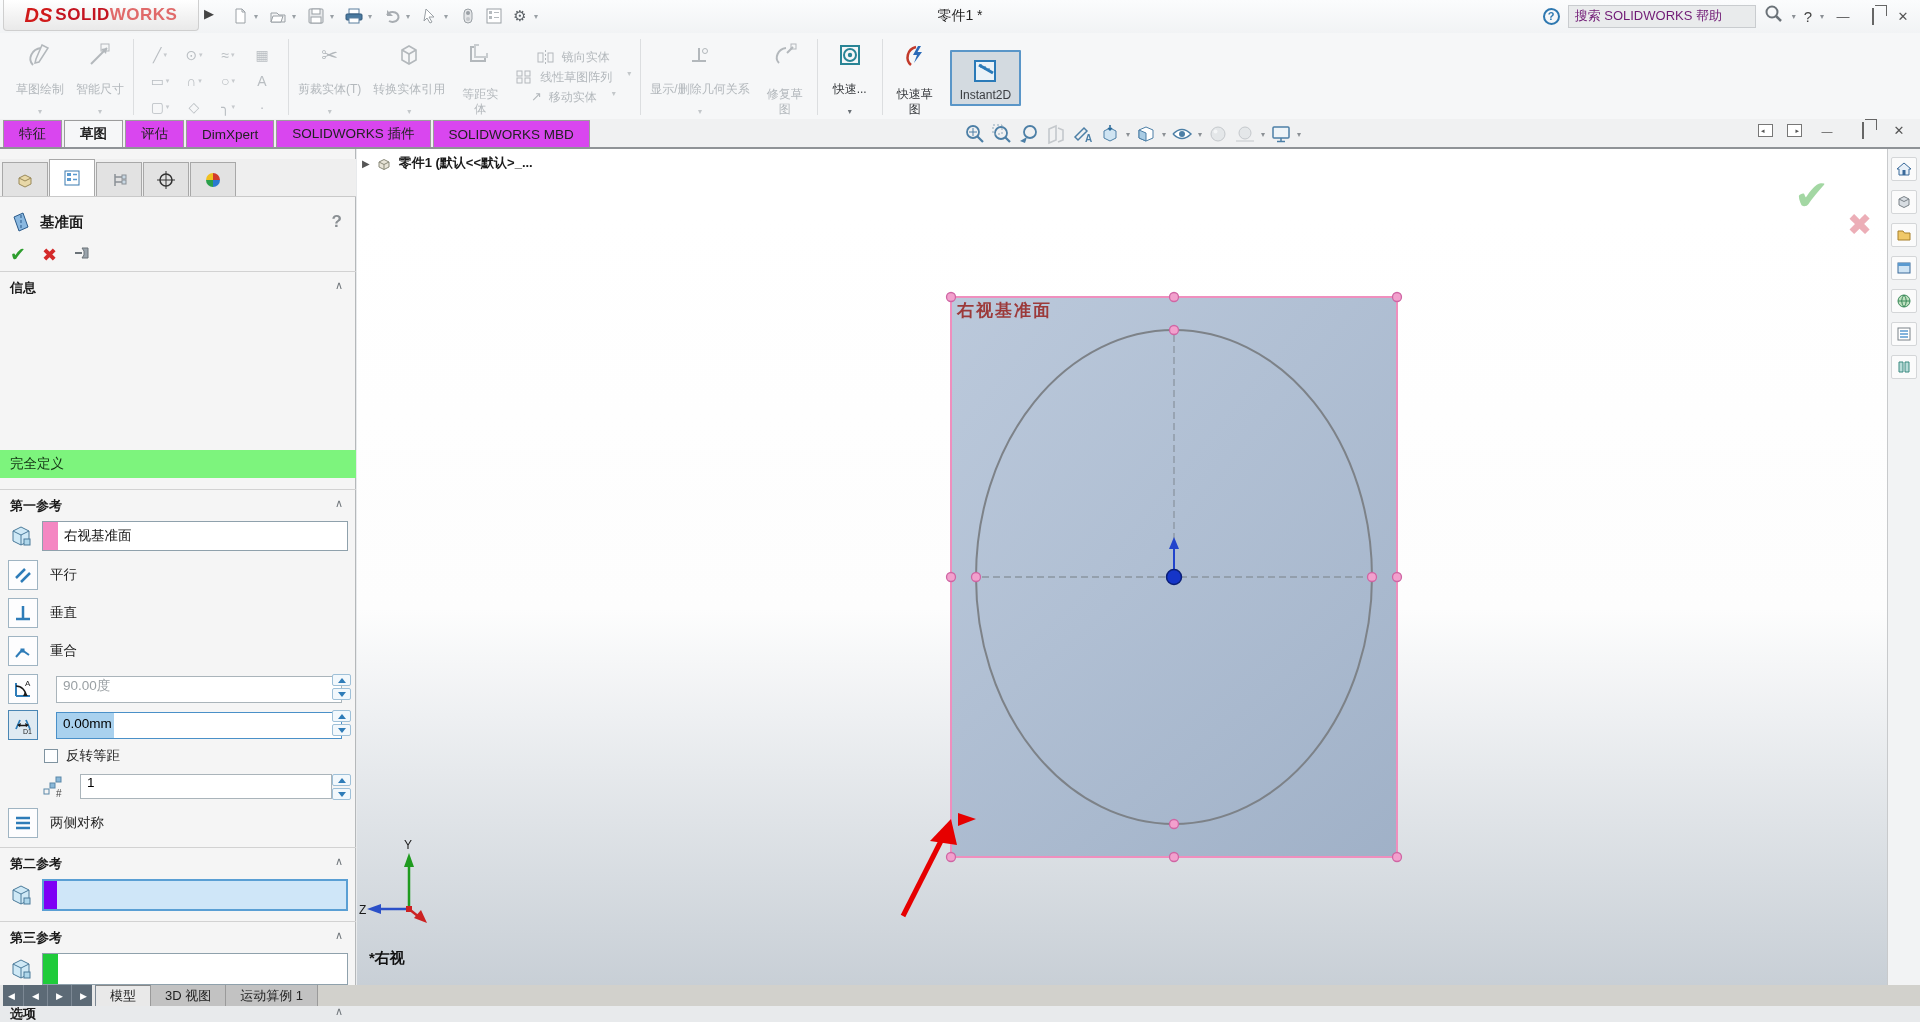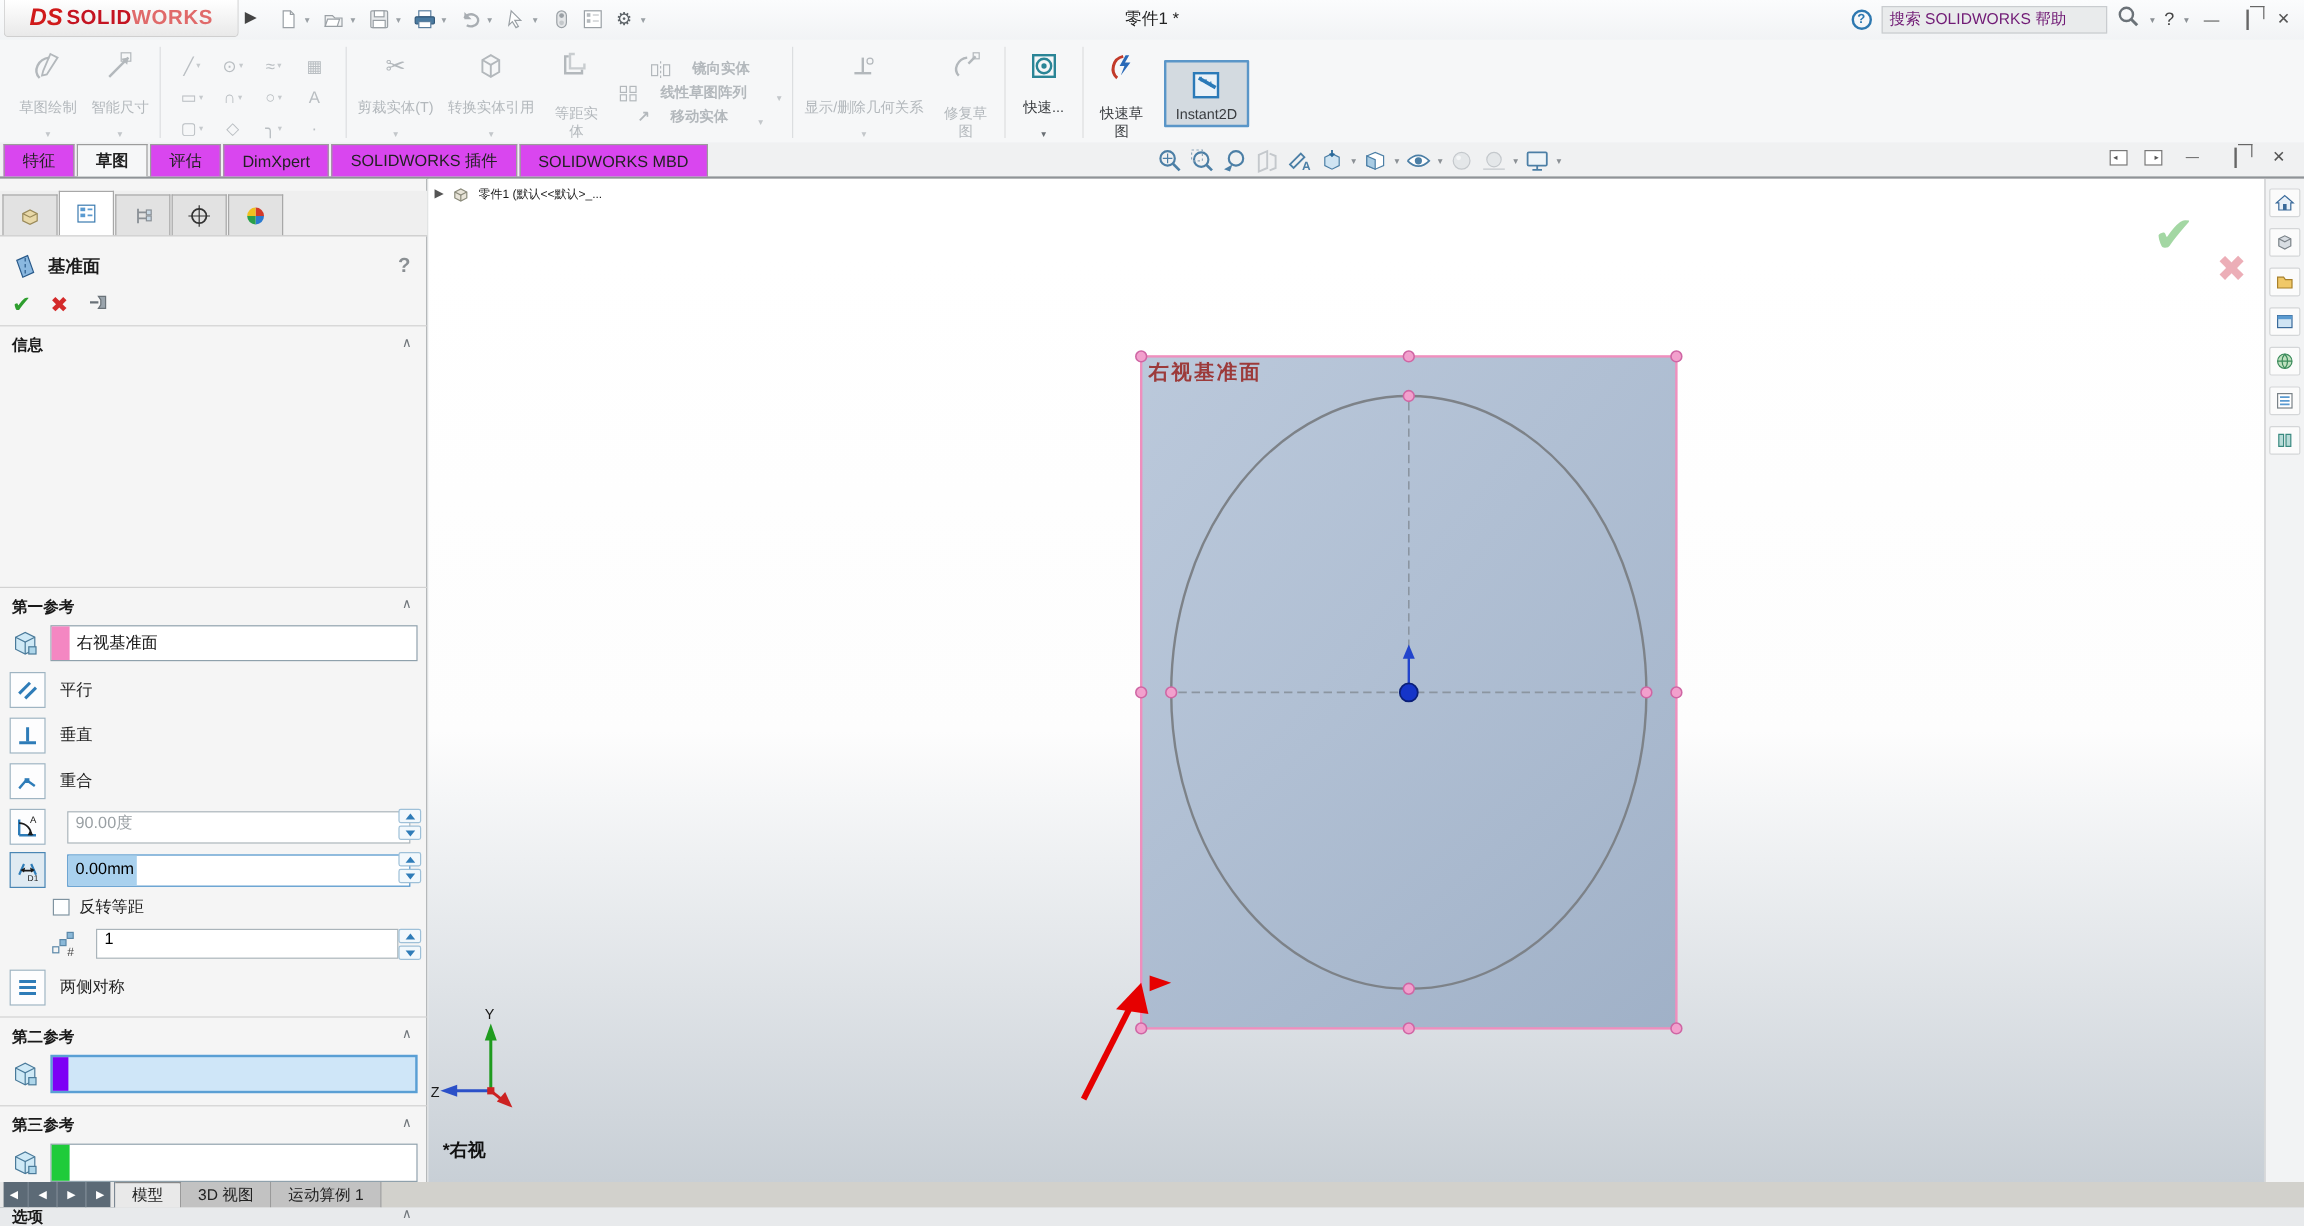--- a/index.html
+++ b/index.html
@@ -34,21 +34,21 @@
   .ricon { height:34px; display:flex; align-items:center; justify-content:center; }
   .rlabel { font-size:12px; color:#b3b8bc; text-align:center; line-height:15px; white-space:nowrap; }
   .rlabel.en { color:#3a3d40; }
   .rcaret { font-size:8px; color:#c3c7ca; height:10px; }
   .rcaret.en { color:#6a7075; }
   .rdiv { width:1px; background:#dcdee0; margin:4px 3px; }
   .minigrid { display:grid; grid-template-columns:repeat(4,34px); grid-auto-rows:26px; align-items:center; padding-top:4px; }
   .mg { display:flex; align-items:center; justify-content:center; gap:2px; color:#b9bec2; font-size:14px; }
   .mg .c { font-size:7px; color:#c6cacd; }
   .rcol { display:flex; flex-direction:column; justify-content:center; gap:3px; padding-top:2px; }
-  .rrow { display:flex; align-items:flex-end; gap:17px; font-size:12px; color:#b3b8bc; white-space:nowrap;font-weight:bold; }
+  .rrow { display:flex; align-items:flex-start; gap:7px; font-size:12px; color:#b3b8bc; white-space:nowrap; }
   .rrow .c { font-size:8px; color:#c3c7ca; margin-left:8px; }
   .instant { border:2px solid #5a96c8; background:#d3dae0; padding:2px 8px 1px 8px; border-radius:1px; }
 
   
   .tabrow { position:absolute; left:0; top:119px; width:1920px; height:30px; background:#f0f1f2; border-bottom:2px solid #8f9397; }
   .ctabs { position:absolute; left:3px; top:0; height:28px; display:flex; align-items:flex-end; }
   .ctab { height:27px; display:flex; align-items:center; padding:0 15px; font-size:13.5px; color:#222; background:#d946ef; border:1px solid #9c9c9c; border-bottom:none; margin-right:2px; cursor:pointer; }
   .ctab.active { background:#f6f7f8; font-weight:bold; }
   .headsup { position:absolute; left:963px; top:2px; height:26px; display:flex; align-items:center; gap:3px; }
   .hicon { width:24px; height:24px; display:flex; align-items:center; justify-content:center; }
@@ -88,21 +88,21 @@
   .tri-u { width:0; height:0; border-left:4px solid transparent; border-right:4px solid transparent; border-bottom:5px solid #2f7cb8; }
   .tri-d { width:0; height:0; border-left:4px solid transparent; border-right:4px solid transparent; border-top:5px solid #2f7cb8; }
   .chkrow { position:absolute; display:flex; align-items:center; gap:8px; }
   .chk { width:14px; height:14px; border:1px solid #7f93a0; background:#fdfeff; }
   .chklbl { font-size:13.5px; color:#222; }
 
   
   .viewport { position:absolute; left:357px; top:149px; width:1530px; height:836px; background:linear-gradient(#ffffff 8%,#fdfdfd 55%,#c8cfd6 100%); overflow:hidden; }
   .treerow { position:absolute; left:5px; top:5px; display:flex; align-items:center; gap:6px; }
   .treearrow { font-size:10px; color:#555; }
-  .treelbl { font-size:10px; color:#1a1a1a; }
+  .treelbl { font-size:13px; color:#1a1a1a;font-weight:bold; }
   .planelabel { position:absolute; left:600px; top:150px; font-size:17px; font-weight:bold; color:#9c3a3a; letter-spacing:2px; }
   .viewlabel { position:absolute; left:12px; top:800px; font-size:15px; font-weight:bold; color:#111; }
   .confcheck { position:absolute; left:1437px; top:22px; font-size:42px; color:rgba(140,205,140,.8); }
   .confx { position:absolute; left:1490px; top:58px; font-size:30px; color:rgba(233,160,170,.85); }
 
   
   .taskpane { position:absolute; left:1887px; top:149px; width:33px; height:836px; background:#f2f3f4; border-left:1px solid #c8cacc; display:flex; flex-direction:column; align-items:center; padding-top:8px; gap:9px; }
   .tpic { width:26px; height:24px; display:flex; align-items:center; justify-content:center; background:#fbfbfb; border:1px solid #d4d6d8; border-radius:2px; cursor:pointer; }
 
   
@@ -568,20 +568,21 @@
       <span><svg width="20" height="16">
             <line x1="2" y1="8" x2="9" y2="8" stroke="#6a7artifact"></line>
             <line x1="2" y1="8" x2="9" y2="8" stroke="#6a7278" stroke-width="2"></line>
             <polygon points="9,3 15,3 15,13 9,13 11,10 11,6" fill="#9aa4ac" stroke="#6a7278"></polygon>
           </svg></span>
     </div>
     <div class="secdiv" style="top:122px"></div>
 
     <span class="sechdr" style="top:130px">信息</span>
     <span class="chev" style="top:130px">∧</span>
+    <div class="statusbar-green">完全定义</div>
     <div class="secdiv" style="top:340px"></div>
 
     <span class="sechdr" style="top:348px">第一参考</span>
     <span class="chev" style="top:348px">∧</span>
 
     <div class="refrow" style="top:372px">
       <svg width="26" height="26">
           <polygon points="5,8 13,4 21,8 21,18 13,22 5,18" fill="#cfe9f6" stroke="#4a7a9a"></polygon>
           <polyline points="5,8 13,12 21,8" fill="none" stroke="#4a7a9a"></polyline>
           <line x1="13" y1="12" x2="13" y2="22" stroke="#4a7a9a"></line>

